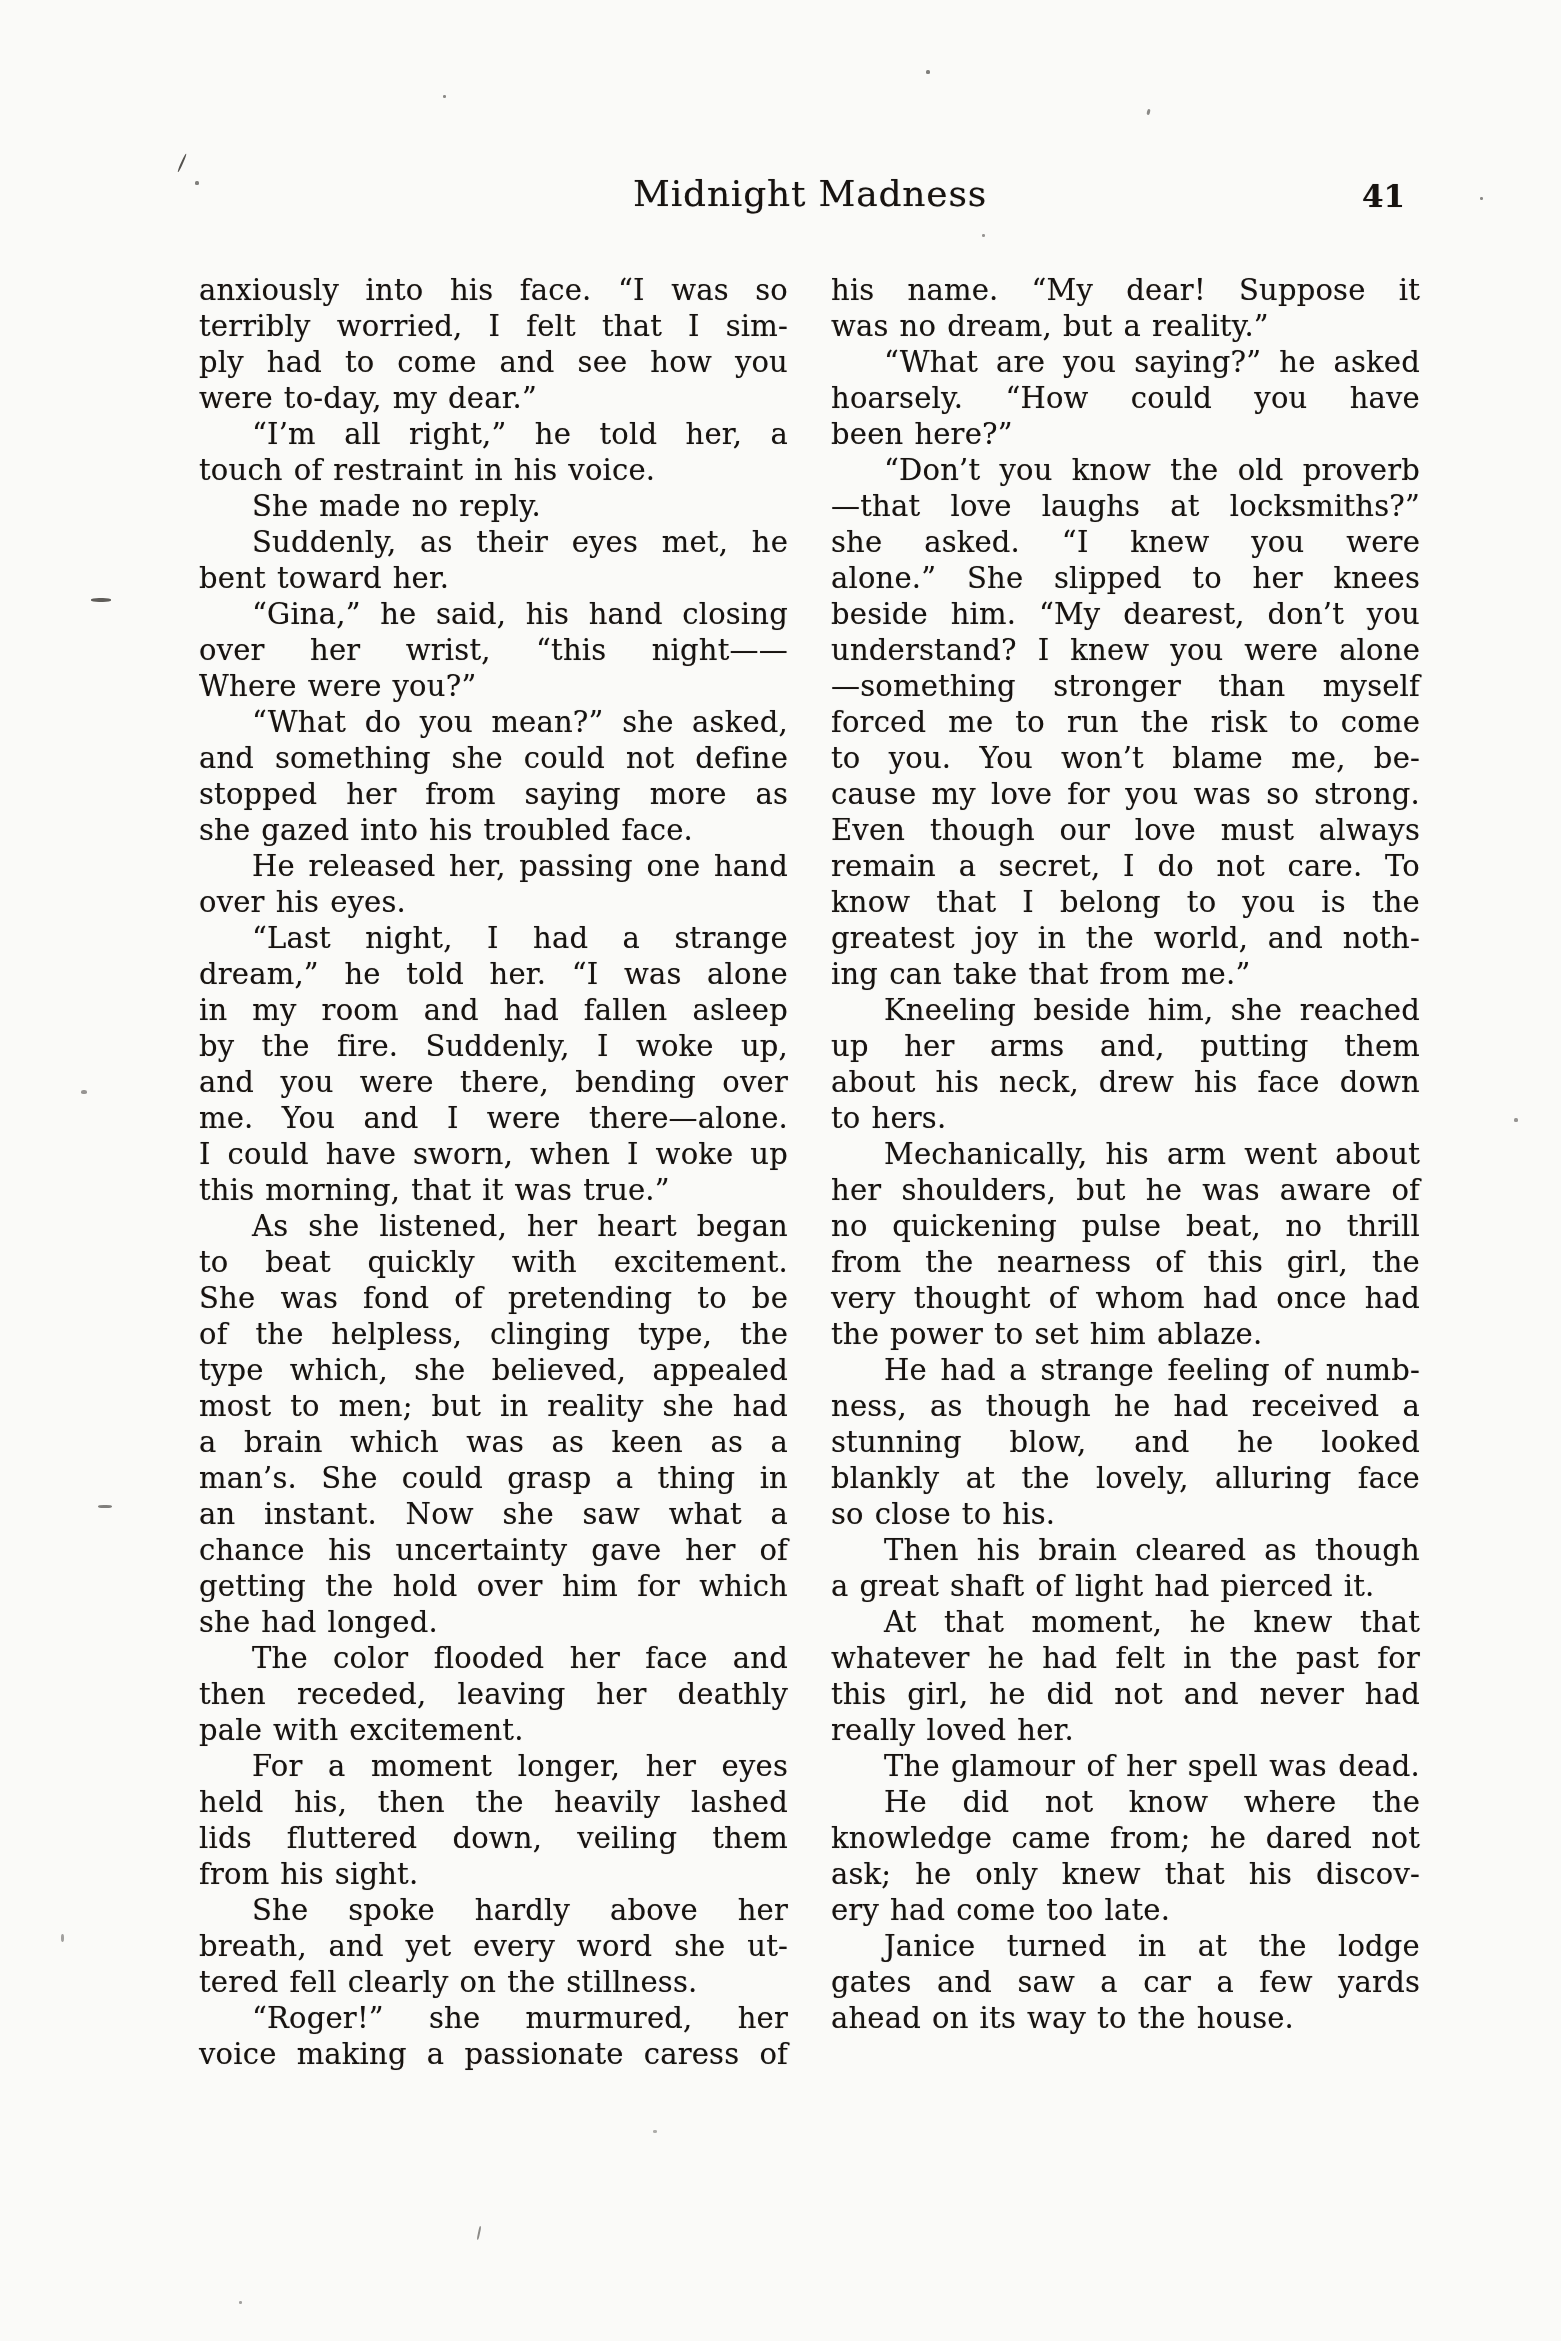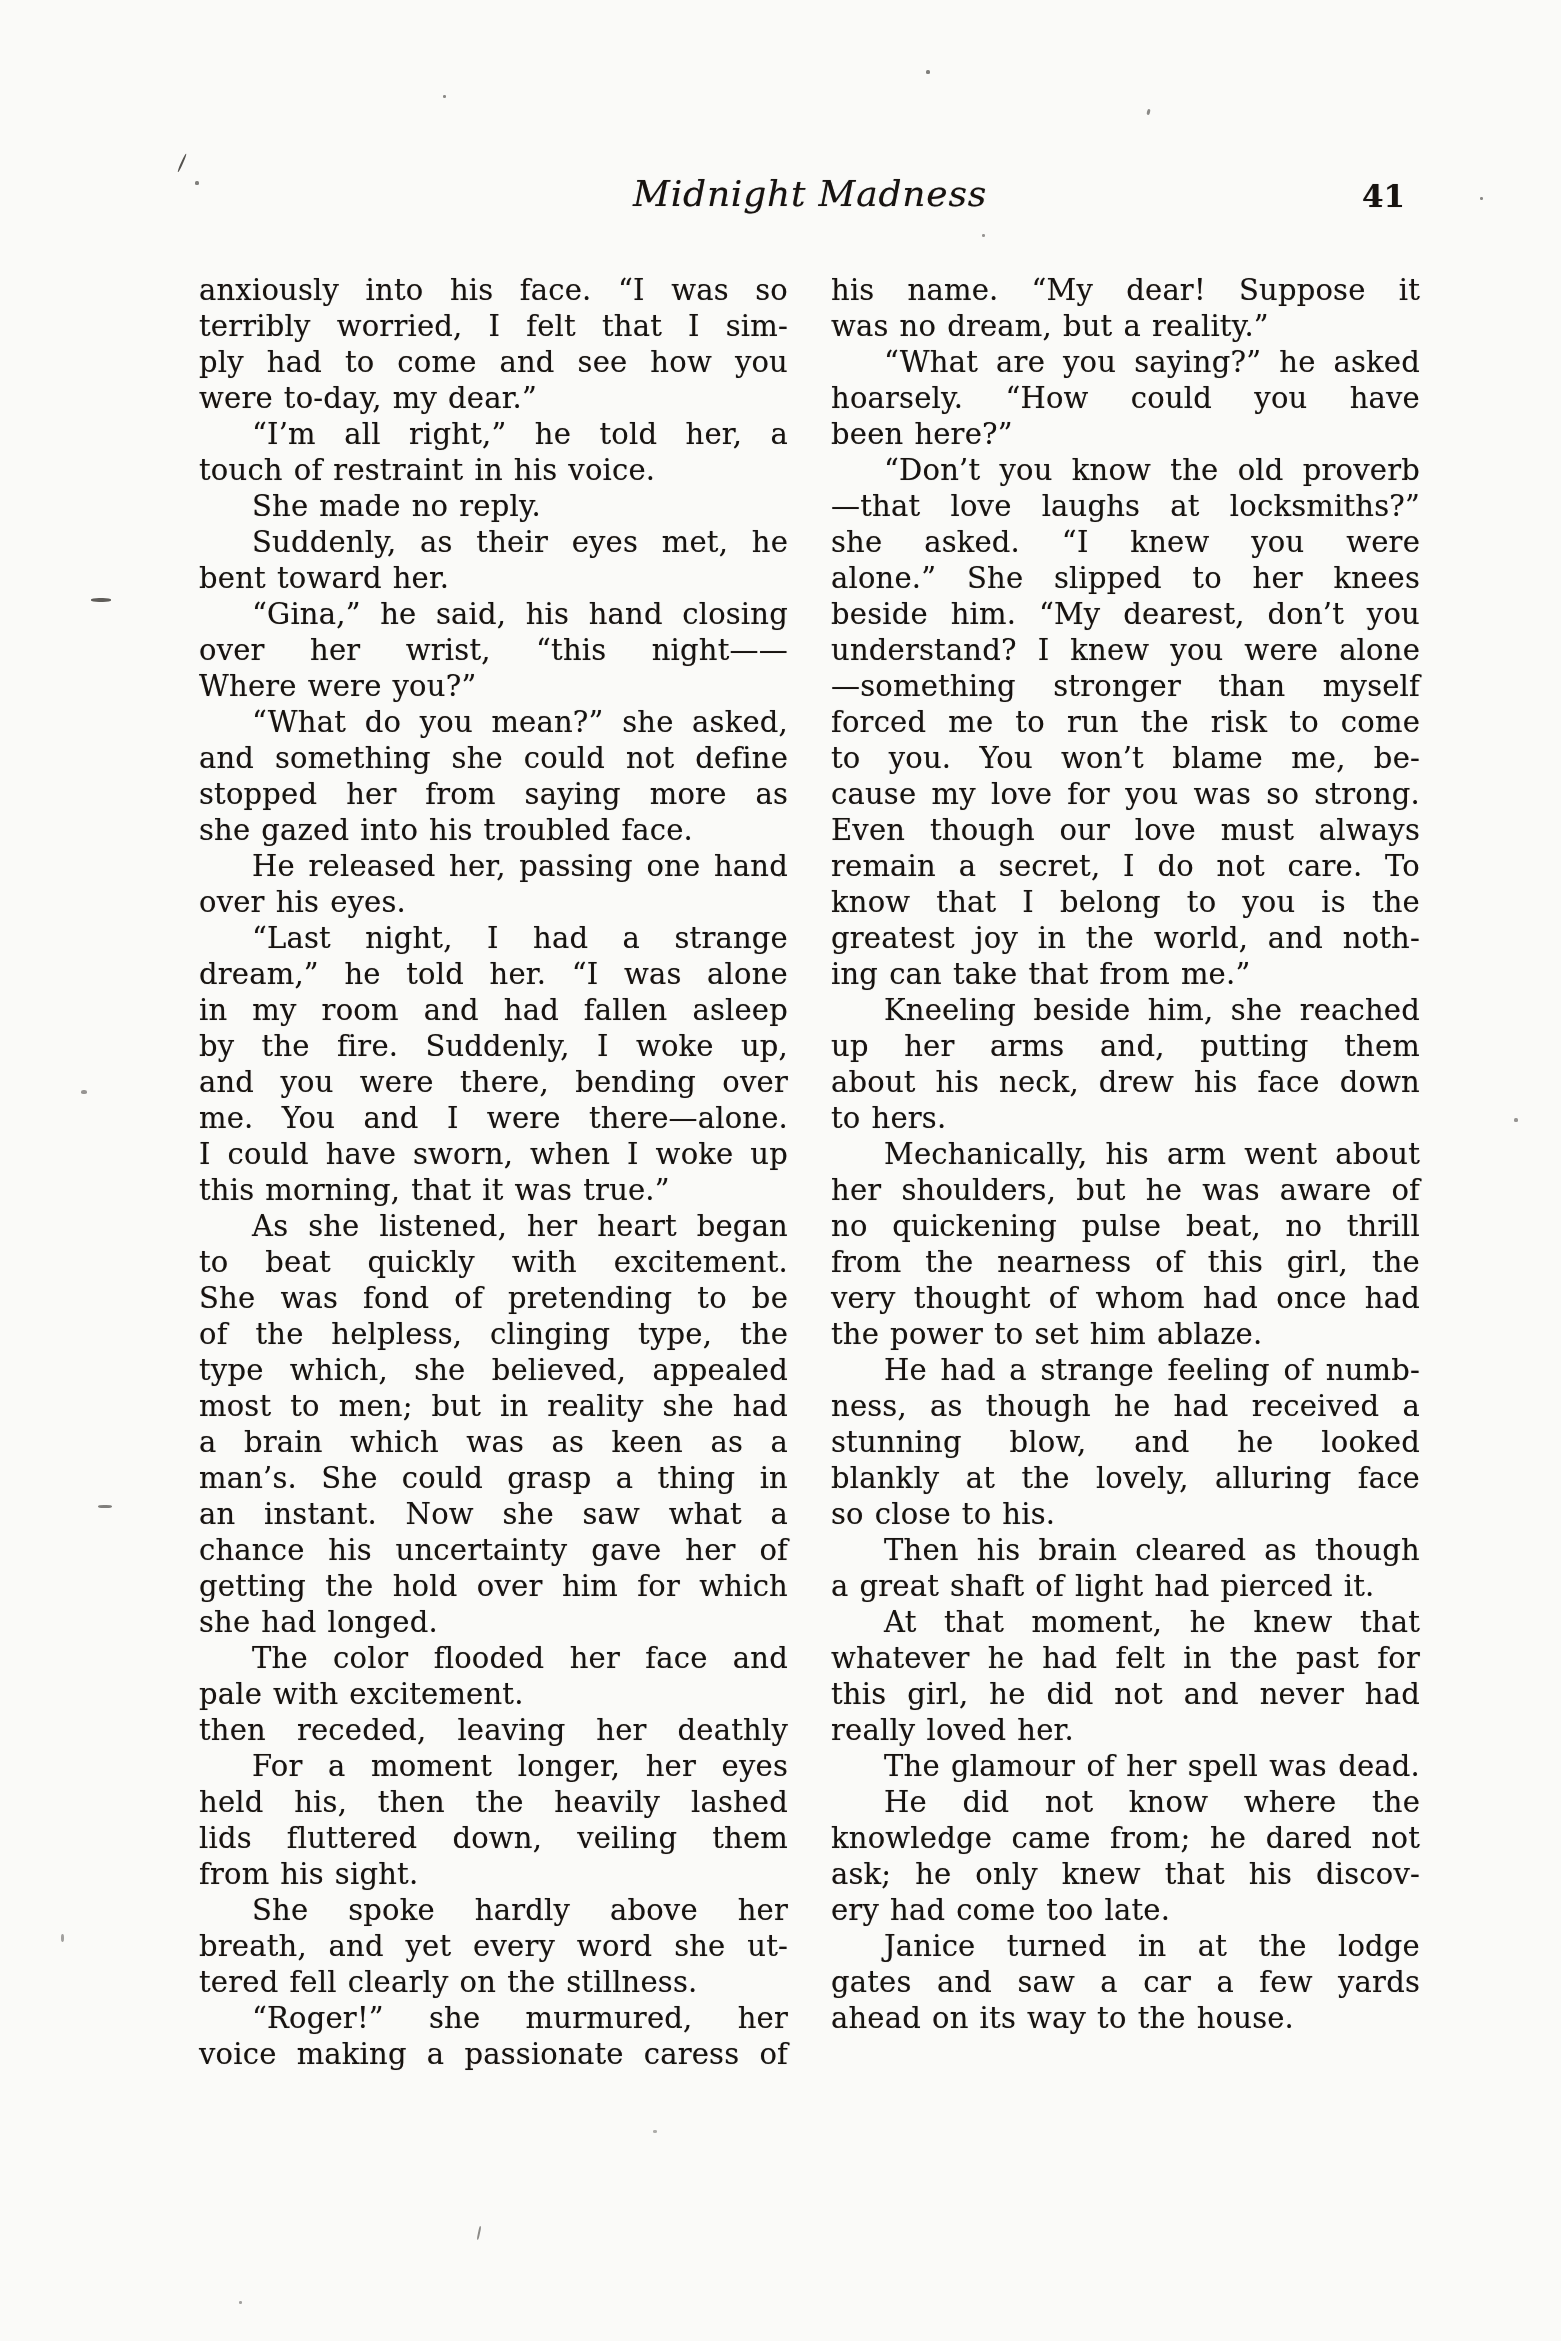--- a/index.html
+++ b/index.html
@@ -12,21 +12,20 @@
   .page{
     position:absolute;left:0;top:0;width:1561px;height:2342px;
     background:#fafaf8;
     color:#171310;
   }
   
   .header-title{
     position:absolute;
     left:810px;top:173px;
     transform:translateX(-50%);
-    font-style:italic;
     font-size:36px;
     letter-spacing:0.8px;
     white-space:nowrap;
     text-shadow:0 0 0.8px rgba(23,19,16,.55);
   }
   .folio{
     position:absolute;
     left:1362px;top:178px;
     width:62px;
     font-weight:700;
@@ -118,22 +117,22 @@
         <div class="line">most to men; but in reality she had</div>
         <div class="line">a brain which was as keen as a</div>
         <div class="line">man’s. She could grasp a thing in</div>
         <div class="line">an instant. Now she saw what a</div>
         <div class="line">chance his uncertainty gave her of</div>
         <div class="line">getting the hold over him for which</div>
         <div class="line end">she had longed.</div>
       </div>
       <div class="para indent">
         <div class="line">The color flooded her face and</div>
+        <div class="line">then receded, leaving her deathly</div>
         <div class="line end">pale with excitement.</div>
-        <div class="line">then receded, leaving her deathly</div>
       </div>
       <div class="para indent">
         <div class="line">For a moment longer, her eyes</div>
         <div class="line">held his, then the heavily lashed</div>
         <div class="line">lids fluttered down, veiling them</div>
         <div class="line end">from his sight.</div>
       </div>
       <div class="para indent">
         <div class="line">She spoke hardly above her</div>
         <div class="line">breath, and yet every word she ut-</div>

